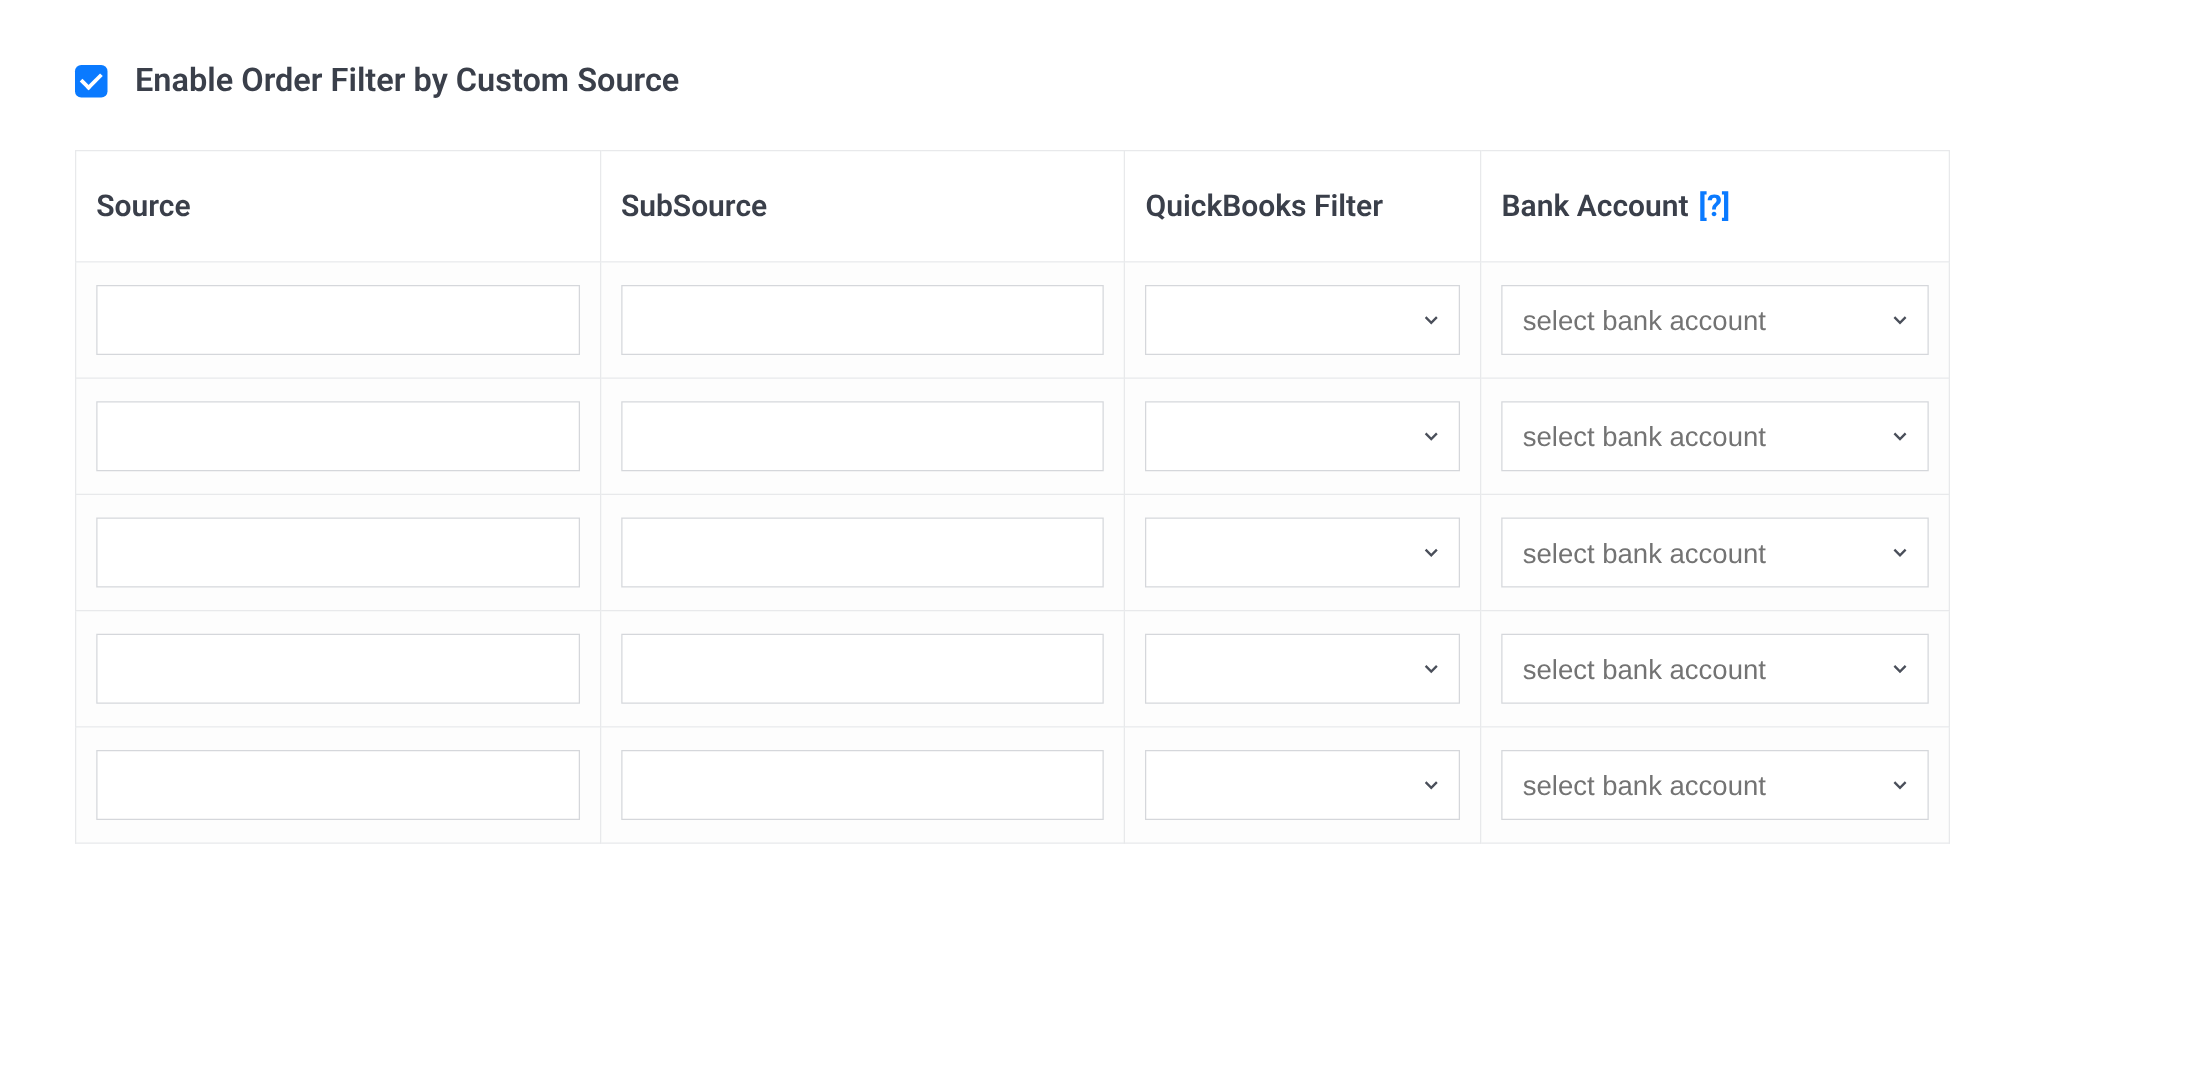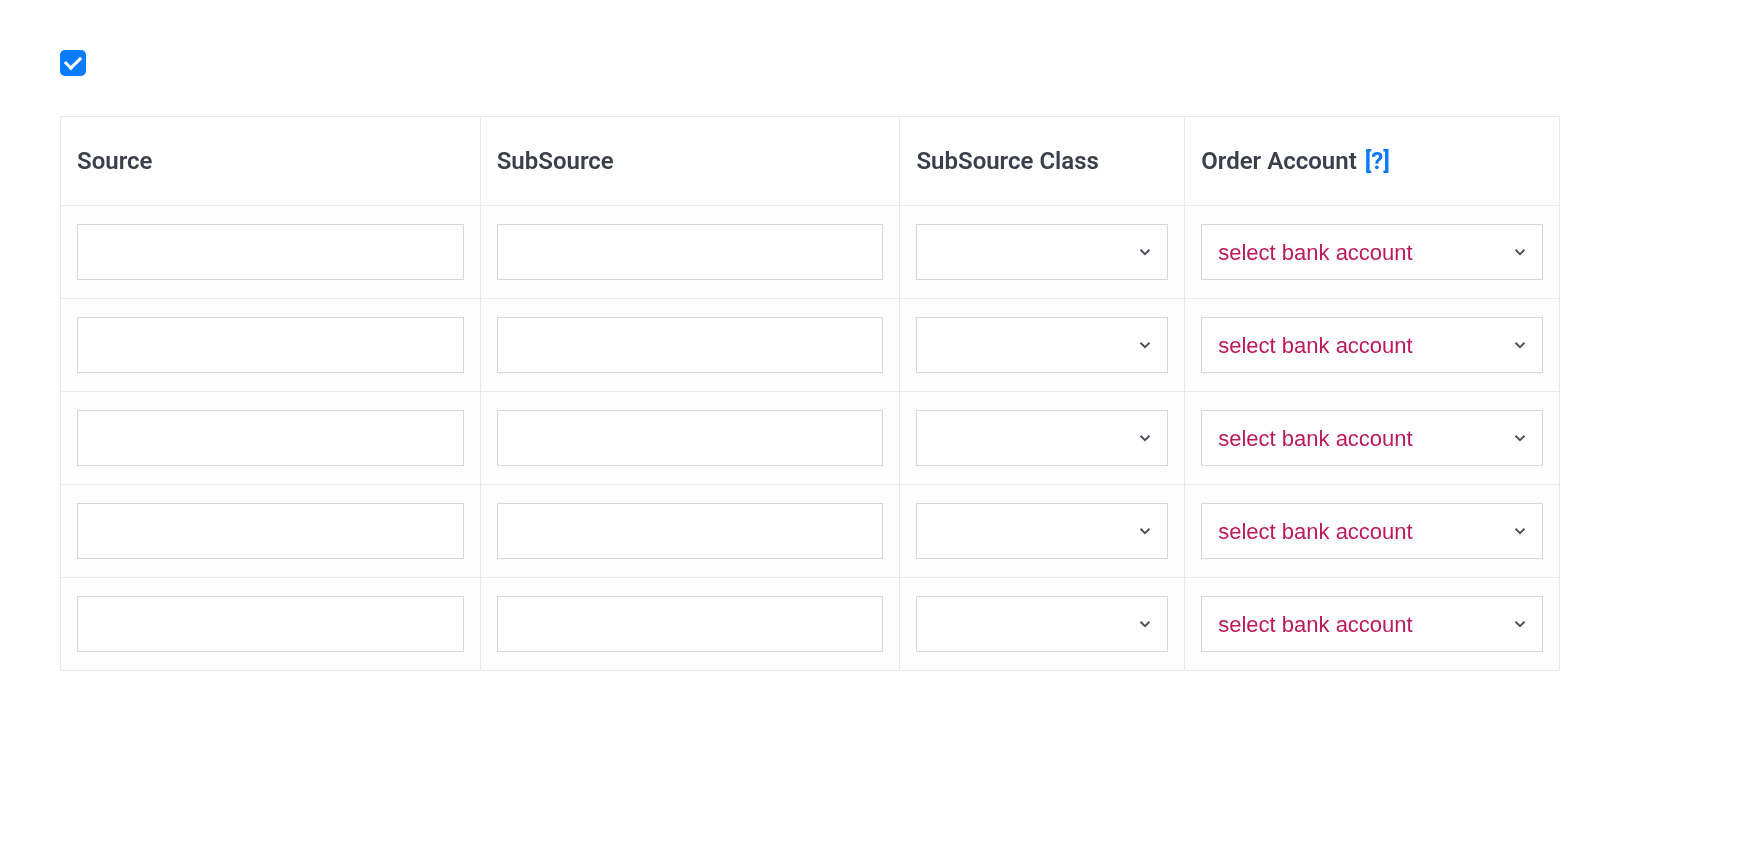--- a/index.html
+++ b/index.html
@@ -104,21 +104,21 @@
 
     .select-input {
       appearance: none;
       -webkit-appearance: none;
       width: 100%;
       height: 100%;
       border: 1px solid #d5d7db;
       background: #ffffff;
       padding: 0 40px 0 16px;
       font-size: 22px;
-      color: #be185d;
+      color: #737373;
       cursor: pointer;
       outline: none;
       white-space: nowrap;
       overflow: hidden;
       text-overflow: ellipsis;
     }
 
     .chevron-down {
       position: absolute;
       right: 14px;
@@ -143,30 +143,31 @@
       text-decoration: none;
       margin-left: 2px;
       font-size: 24px;
     }
   </style>
 </head>
 <body>
 
 <div class="checkbox-row">
   <input type="checkbox" class="checkbox-input" checked="" style="">
+  <label class="checkbox-label">Enable Order Filter by Custom Source</label>
 </div>
 
 <table class="filter-table">
   <thead>
     <tr>
       <th class="col-source">Source</th>
       <th class="col-subsource">SubSource</th>
-      <th class="col-qbclass">SubSource Class</th>
+      <th class="col-qbclass">QuickBooks Filter</th>
       <th class="col-bank">
-        <span>Order Account</span>
+        <span>Bank Account</span>
         <a href="#" class="help-link">[?]</a>
       </th>
     </tr>
   </thead>
   <tbody>
 
     <tr>
       <td>
         <input type="text" class="text-input" value="" style="">
       </td>

